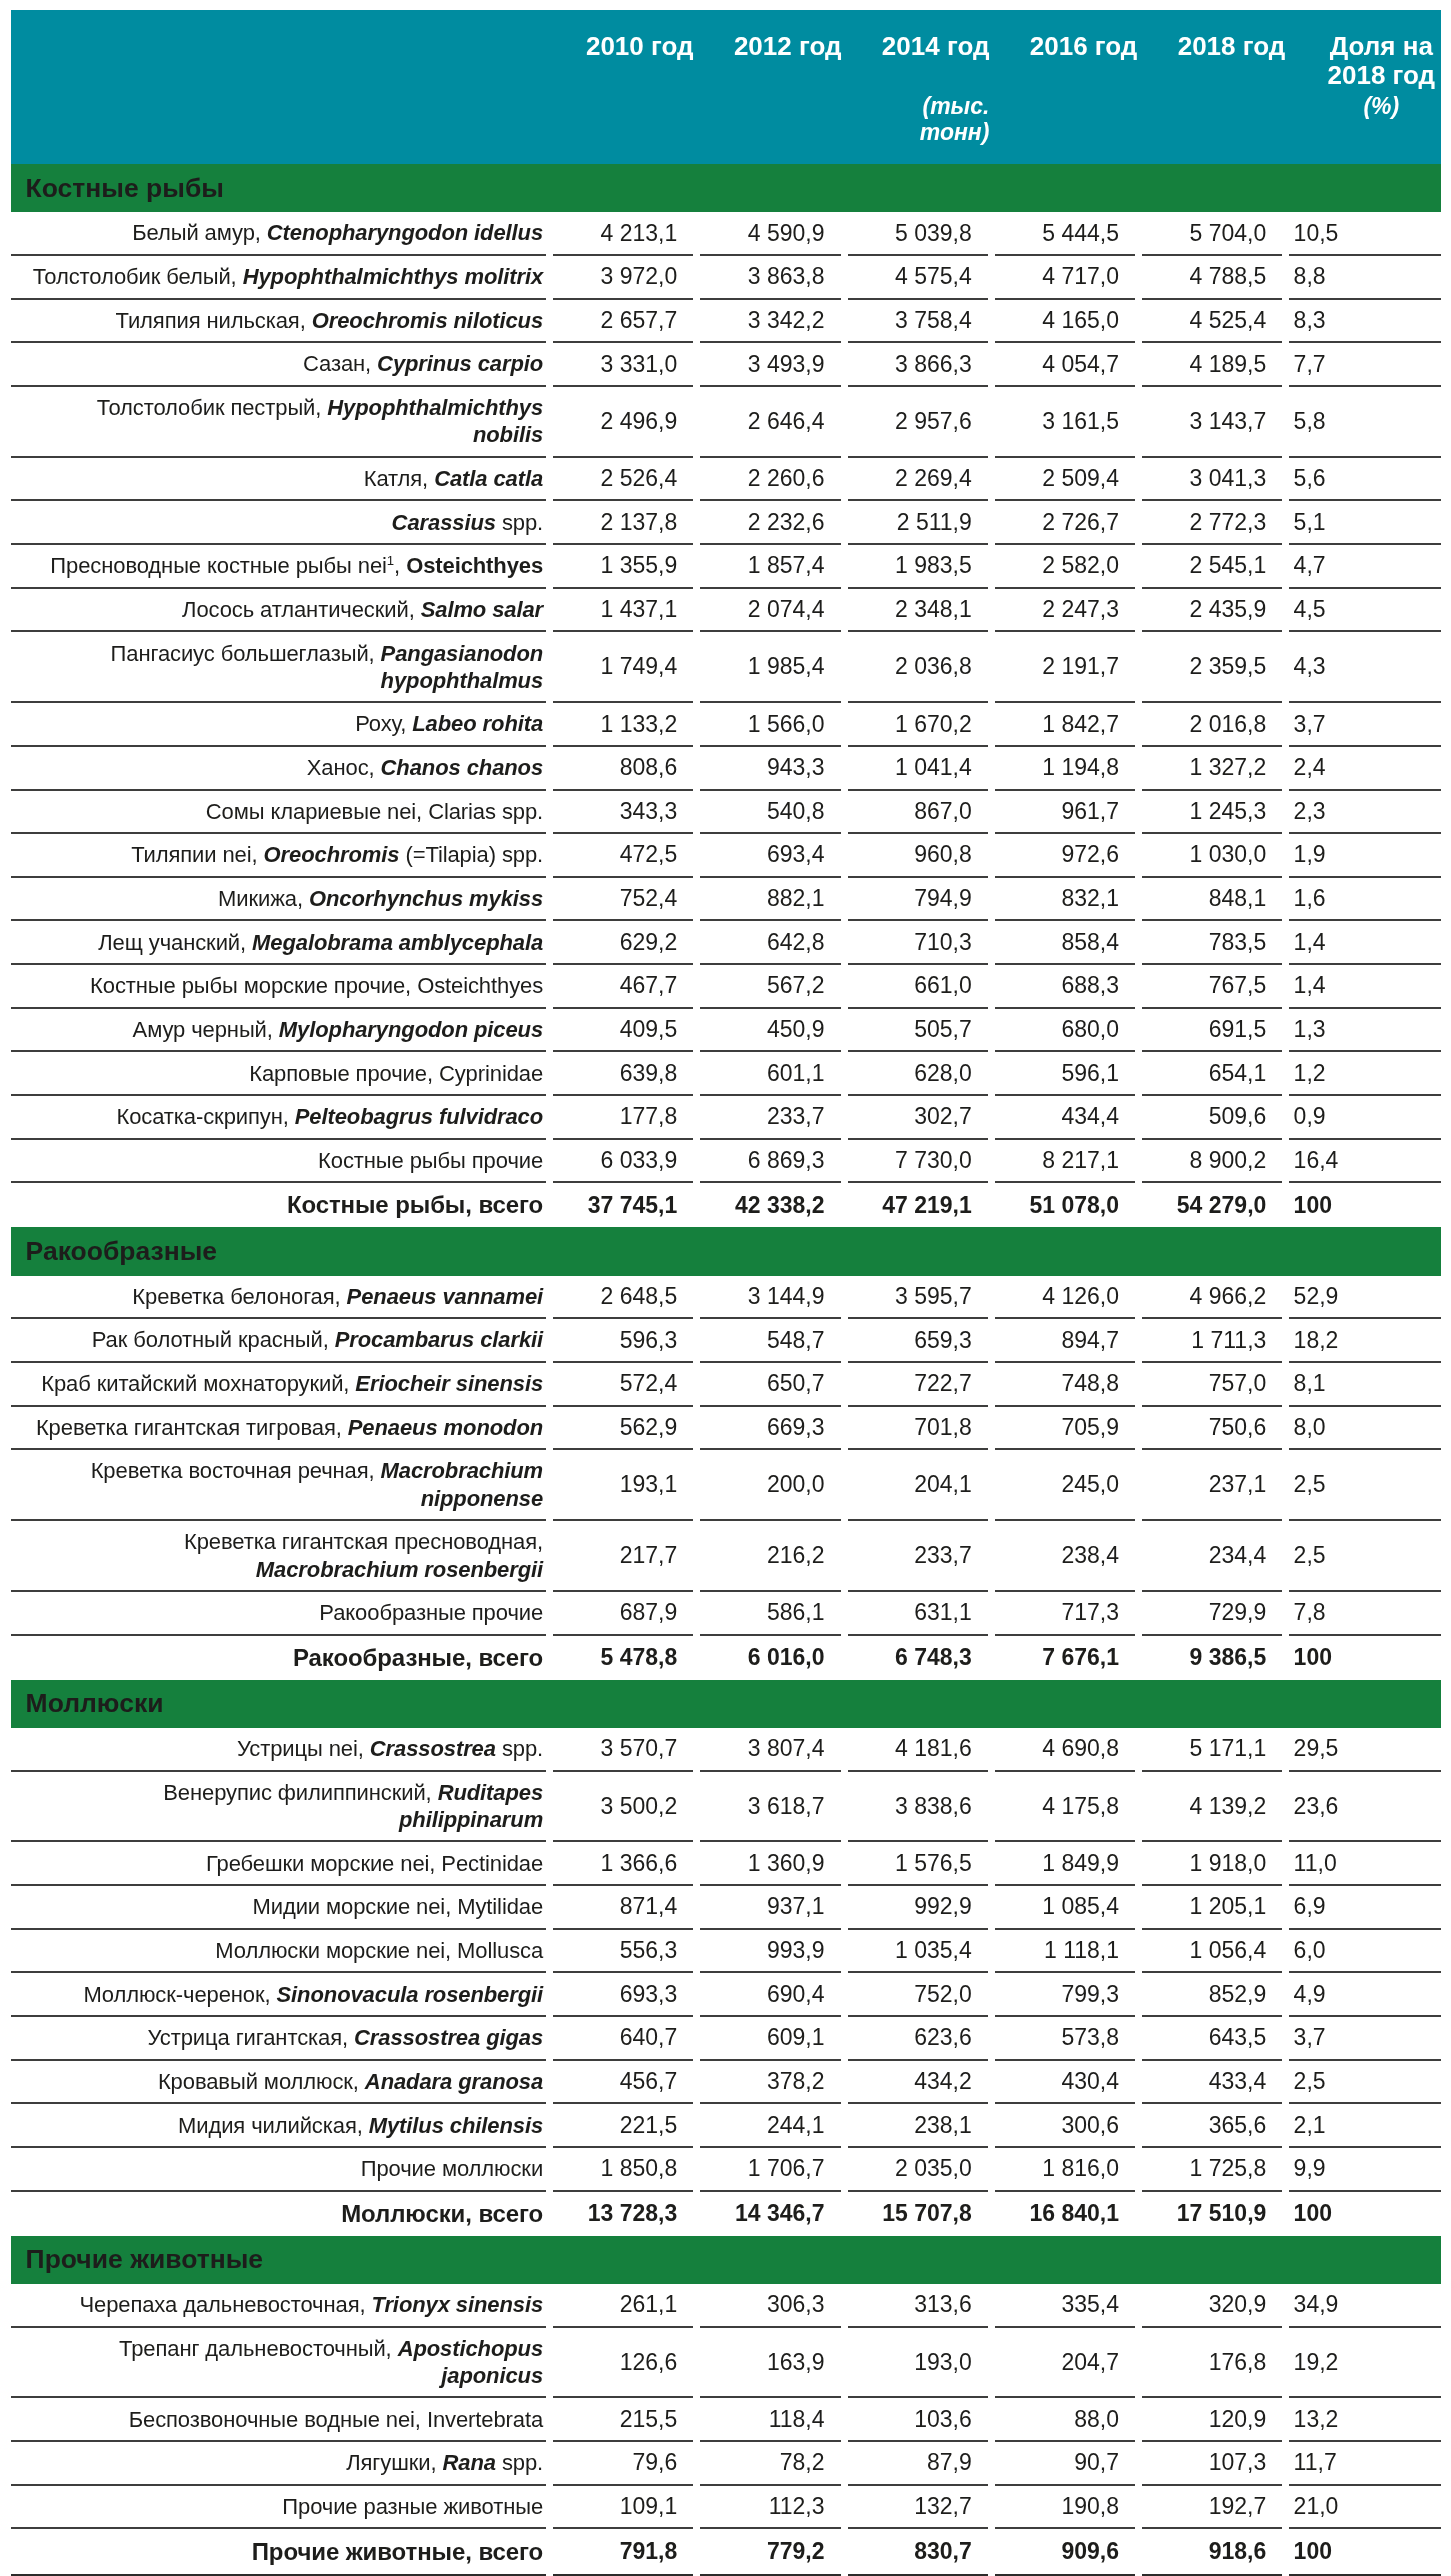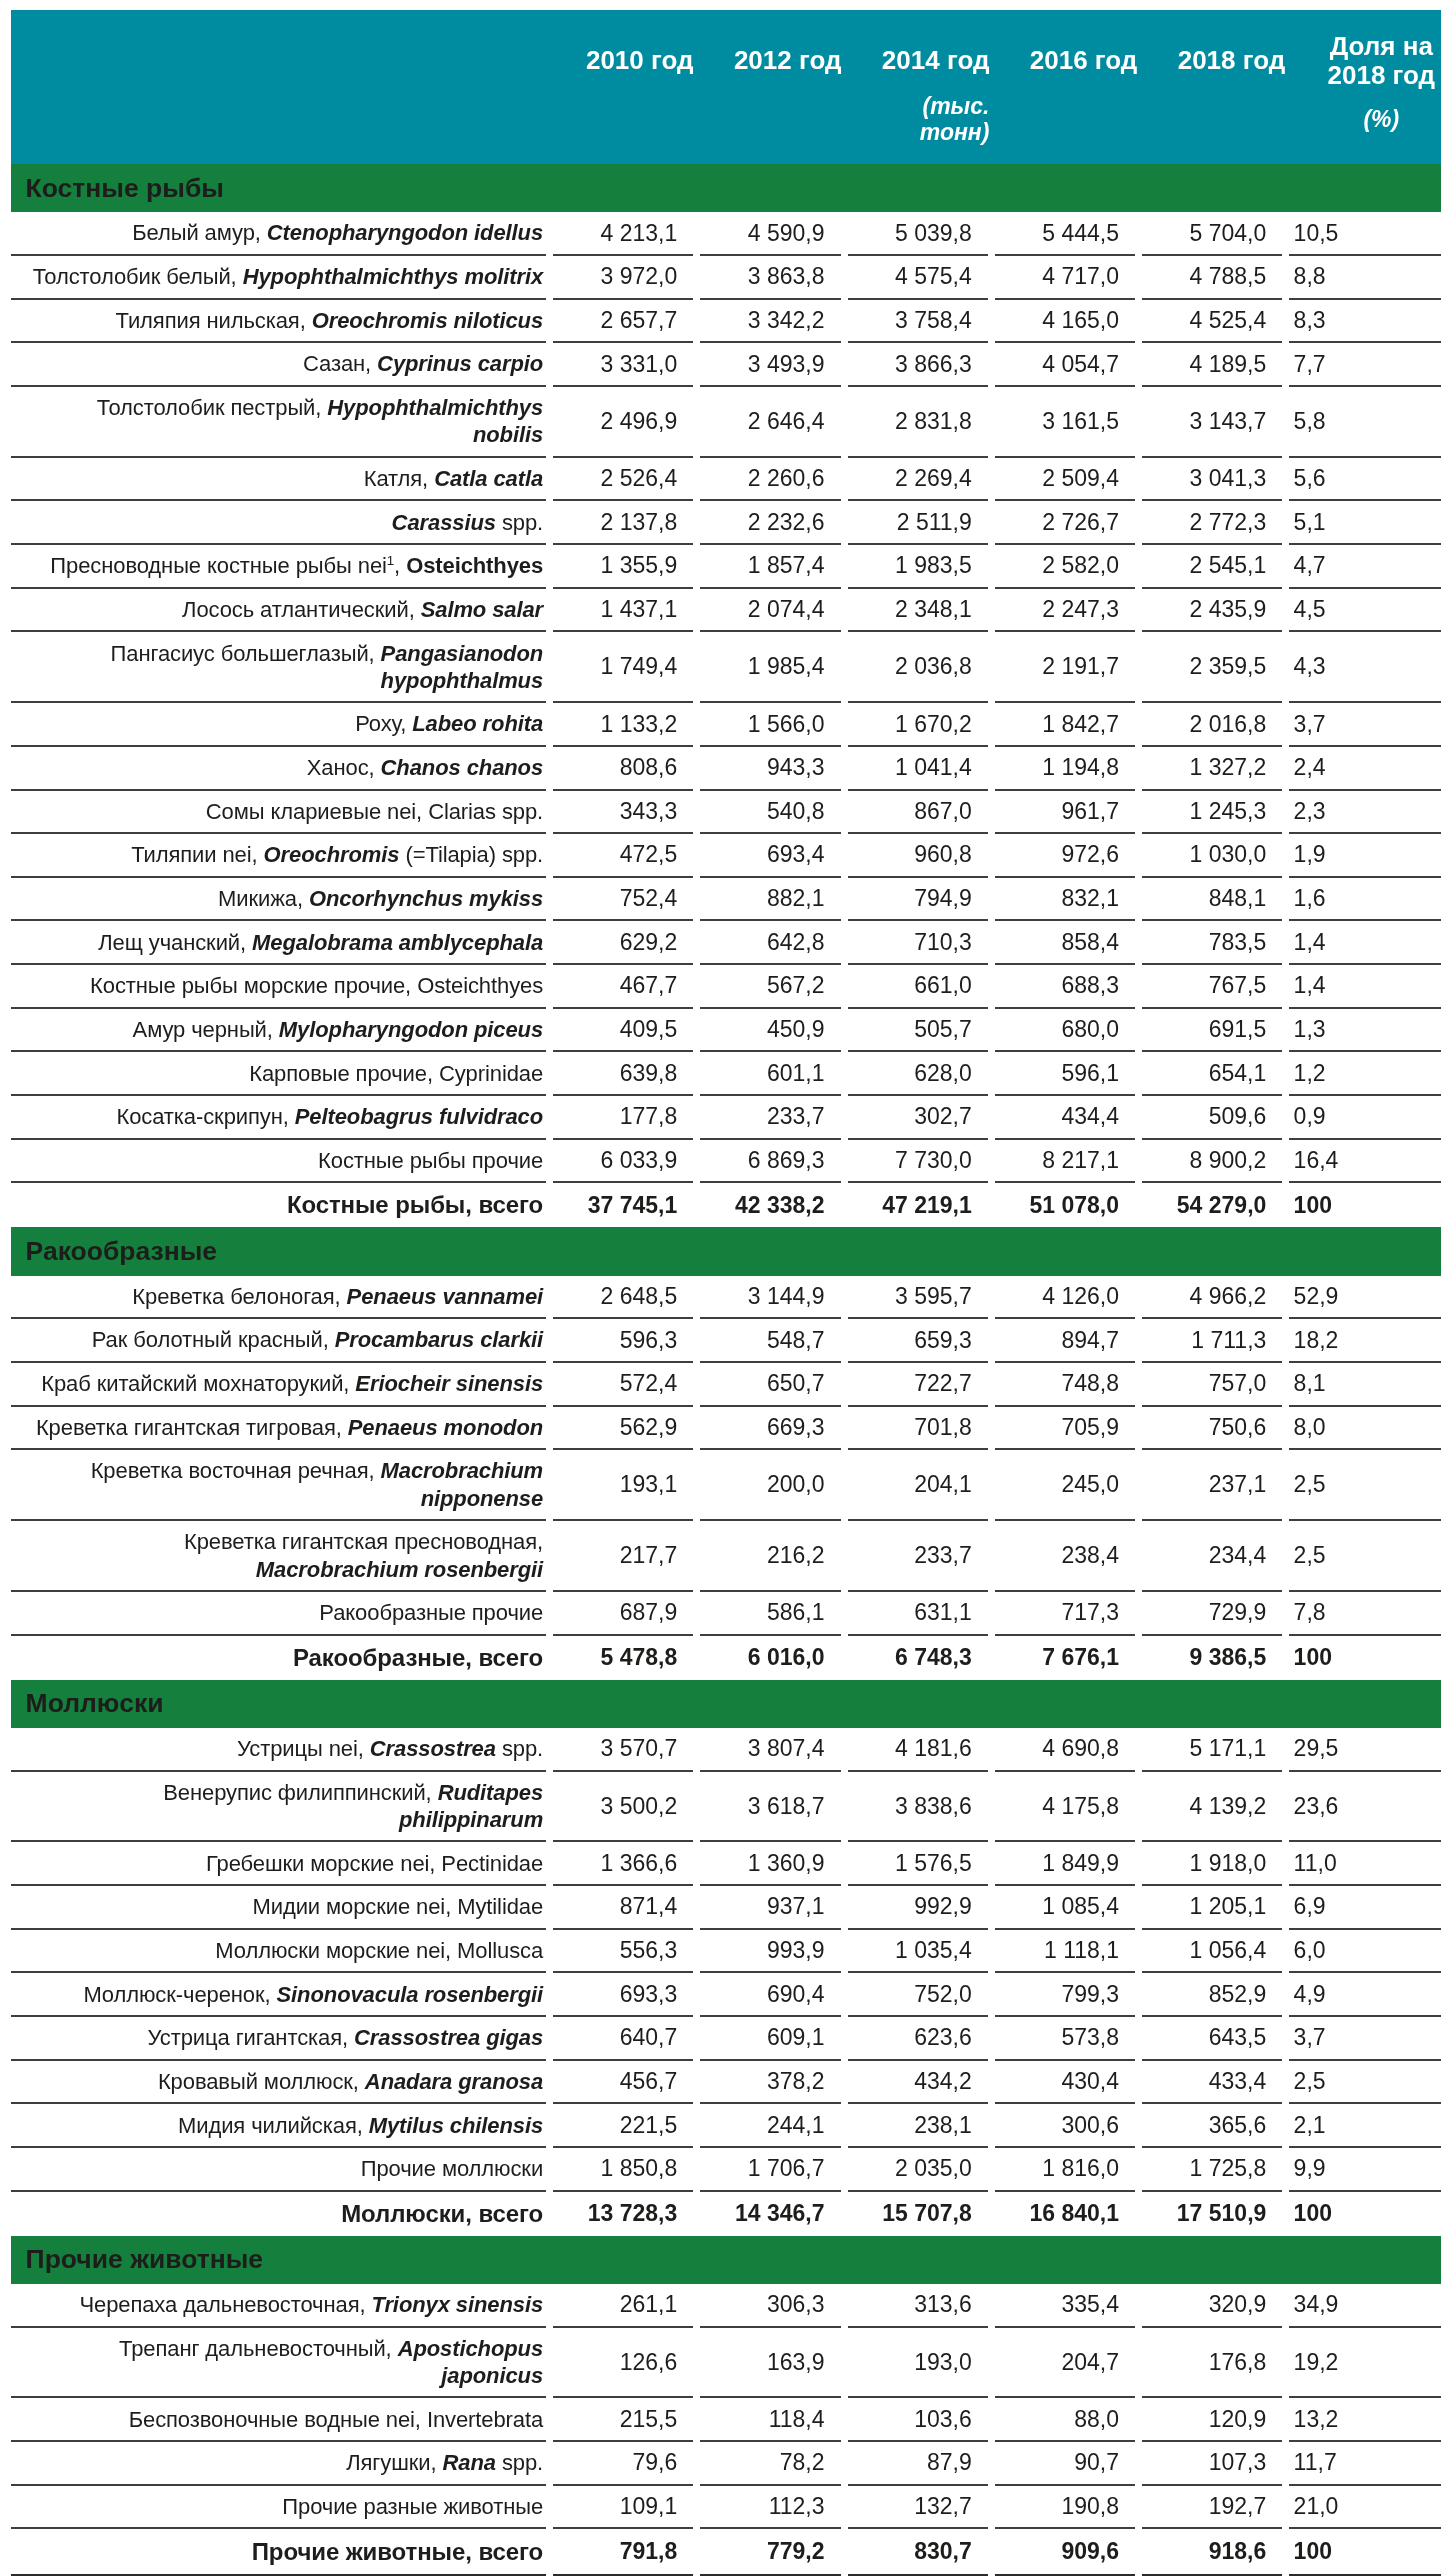--- a/index.html
+++ b/index.html
@@ -20,21 +20,21 @@
   col.c-name  { width: 38.5%; }
   col.c-year  { width: 10.1%; }
   col.c-share { width: 10.9%; }
 
   
   th.band {
     background: #008CA0;
     padding: 0;
     font-weight: normal;
   }
-  .hrow { display: flex; align-items: center; }
+  .hrow { display: flex; align-items: flex-start; }
   .hrow-years { padding-top: 21.5px; }
   .hrow-units { padding: 4.3px 0 18.6px 0; }
   .hc { box-sizing: border-box; flex: 0 0 auto; }
   .hc.hname  { width: 38.5%; }
   .hc.hyear  { width: 10.35%; text-align: right; padding-right: 16px; }
   .hc.hshare { width: 11.2%;  text-align: center; }
   .hyear, .hshare {
     color: #ffffff; font-weight: bold; font-size: 26px; line-height: 1.12;
   }
   .unit { color: #ffffff; font-style: italic; font-weight: bold; font-size: 23px; }
@@ -153,21 +153,21 @@
           <td class="num">3 493,9</td>
           <td class="num">3 866,3</td>
           <td class="num">4 054,7</td>
           <td class="num">4 189,5</td>
           <td class="num share">7,7</td>
         </tr>
         <tr class="data-row">
           <td class="name"><span class="r">Толстолобик пестрый, </span><span class="bi">Hypophthalmichthys nobilis</span></td>
           <td class="num">2 496,9</td>
           <td class="num">2 646,4</td>
-          <td class="num">2 831,8</td>
+          <td class="num">2 957,6</td>
           <td class="num">3 161,5</td>
           <td class="num">3 143,7</td>
           <td class="num share">5,8</td>
         </tr>
         <tr class="data-row">
           <td class="name"><span class="r">Катля, </span><span class="bi">Catla catla</span></td>
           <td class="num">2 526,4</td>
           <td class="num">2 260,6</td>
           <td class="num">2 269,4</td>
           <td class="num">2 509,4</td>

